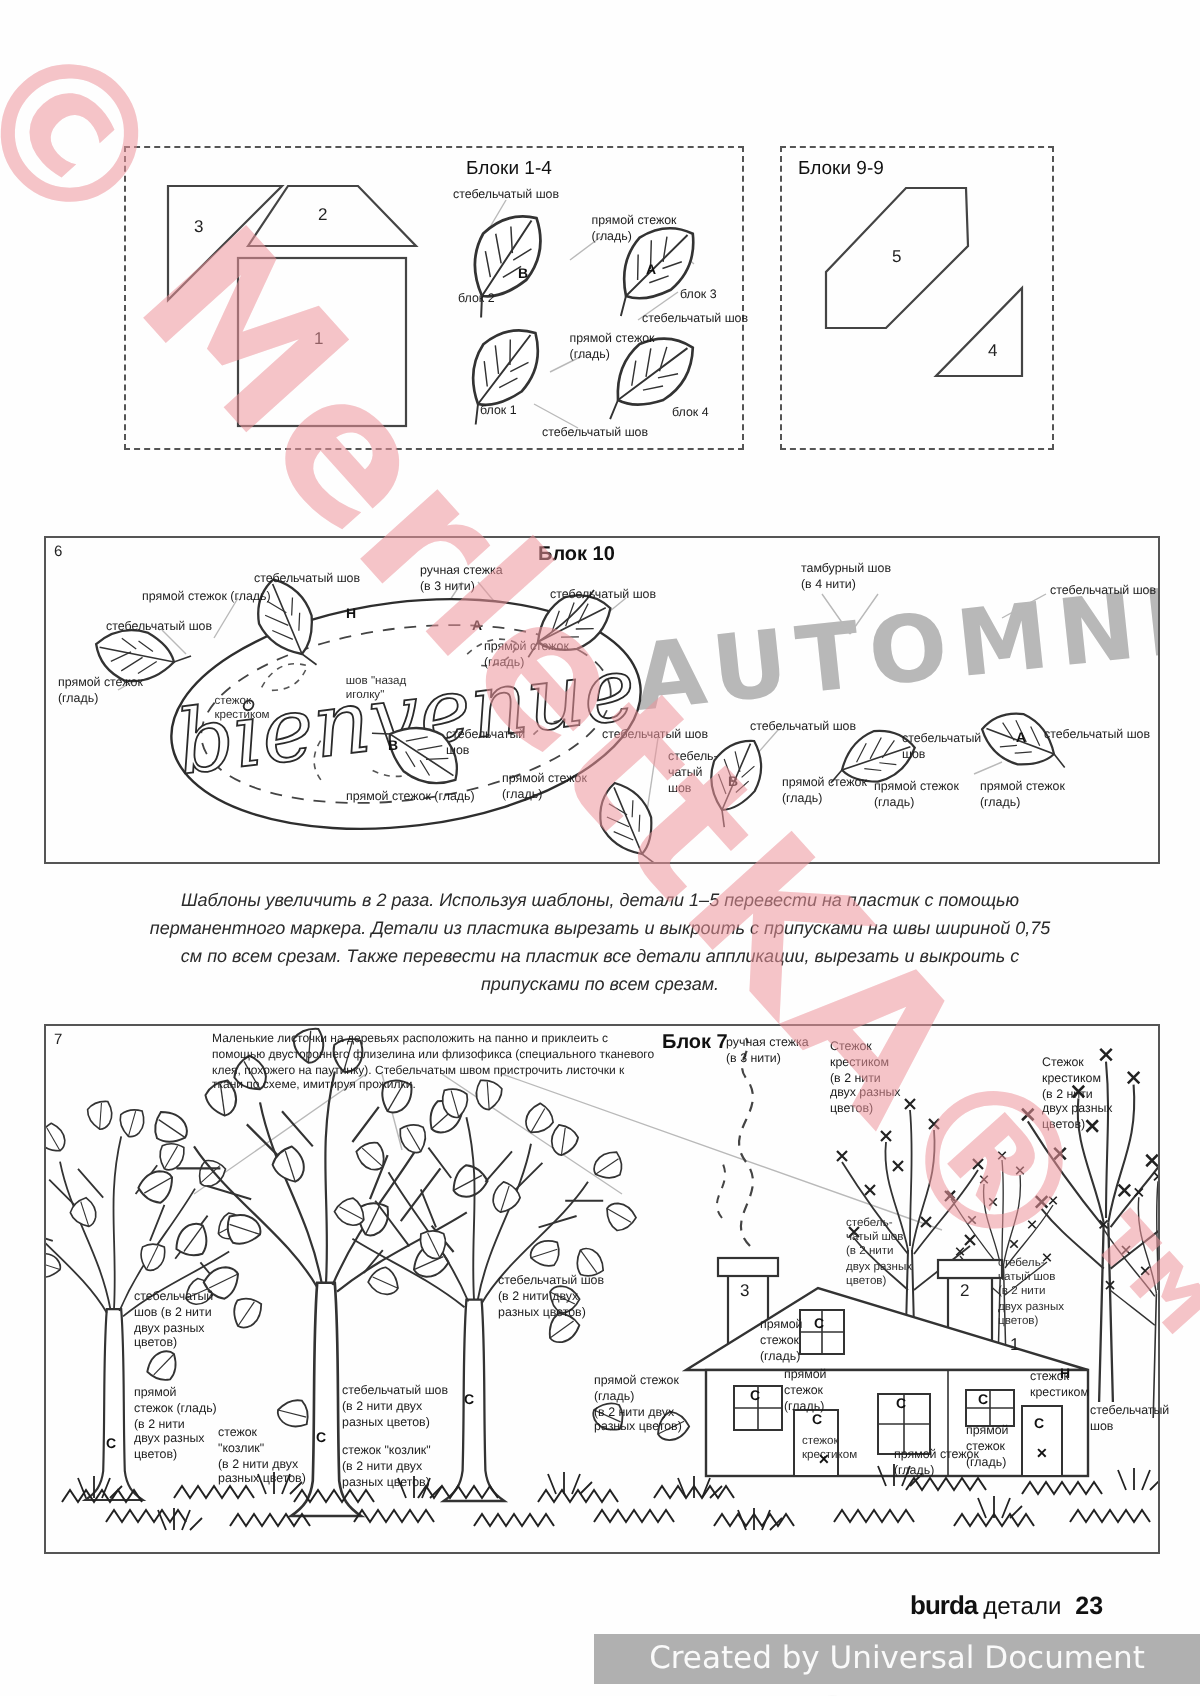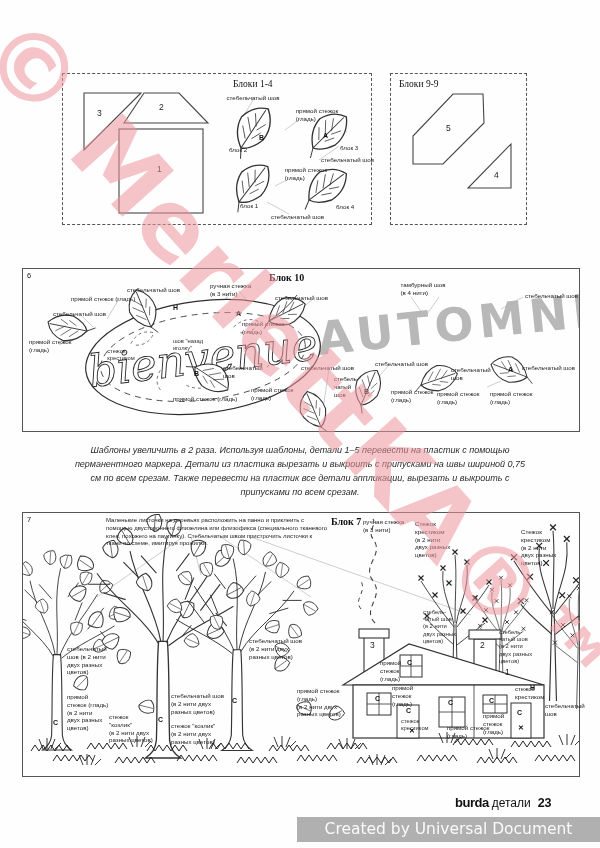--- a/index.html
+++ b/index.html
@@ -7,21 +7,21 @@
         font-family:"Liberation Sans",sans-serif;color:#1a1a1a;}
   .panel{position:absolute;background:transparent;}
   .dashed{border:1.5px dashed #555;}
   .solid{border:1px solid #555;}
   .layer{position:absolute;left:0;top:0;right:0;bottom:0;}
   svg{position:absolute;left:0;top:0;}
   .anno{position:absolute;font-size:6.2px;line-height:1.25;color:#1c1c1c;white-space:pre;}
   .anno.mk{font-size:7px;font-weight:bold;color:#111;}
   .anno.num{font-size:8.5px;color:#222;}
   .anno.in{font-size:5.8px;color:#2e2e2e;}
-  .blocktitle{position:absolute;font-size:10px;font-weight:bold;color:#111;font-family:Liberation Serif, serif;}
+  .blocktitle{position:absolute;font-size:10px;font-weight:bold;color:#111;}
   .corner-num{position:absolute;left:4px;top:2px;font-size:7.5px;color:#222;}
   #watermark{position:absolute;left:42px;top:-4px;font-size:95px;font-weight:bold;
      letter-spacing:2px;color:rgba(236,148,155,0.55);transform:rotate(48deg);
      transform-origin:0 0;white-space:nowrap;z-index:40;pointer-events:none;
      font-family:"DejaVu Sans",sans-serif;}
   #instructions{position:absolute;left:70px;top:444px;width:460px;text-align:center;
      font-style:italic;font-size:9px;line-height:1.55;color:#2b2b2b;z-index:5;}
   #note11{position:absolute;left:83px;top:4px;width:222px;font-size:6px;line-height:1.3;color:#222;}
   #footer{position:absolute;left:455px;top:795px;font-size:12px;color:#111;z-index:6;}
   #footer .b{font-weight:bold;letter-spacing:-0.5px;font-size:13px;}

